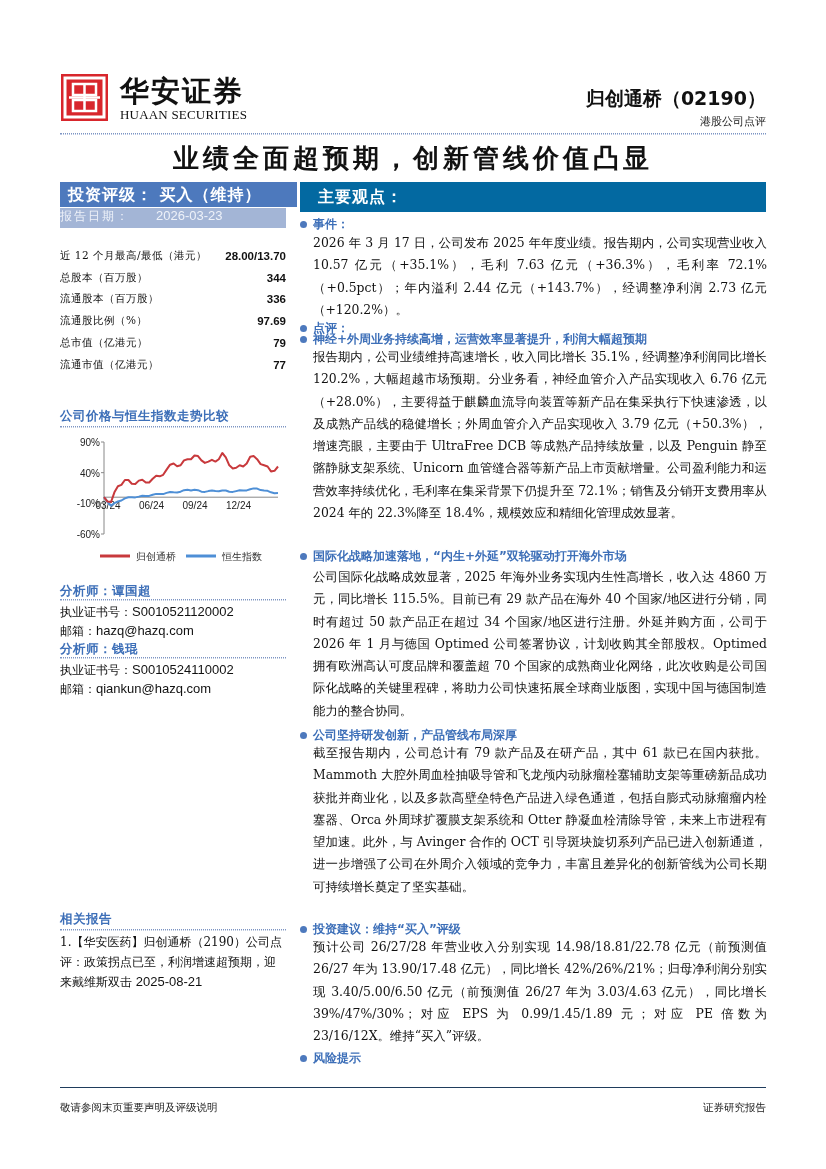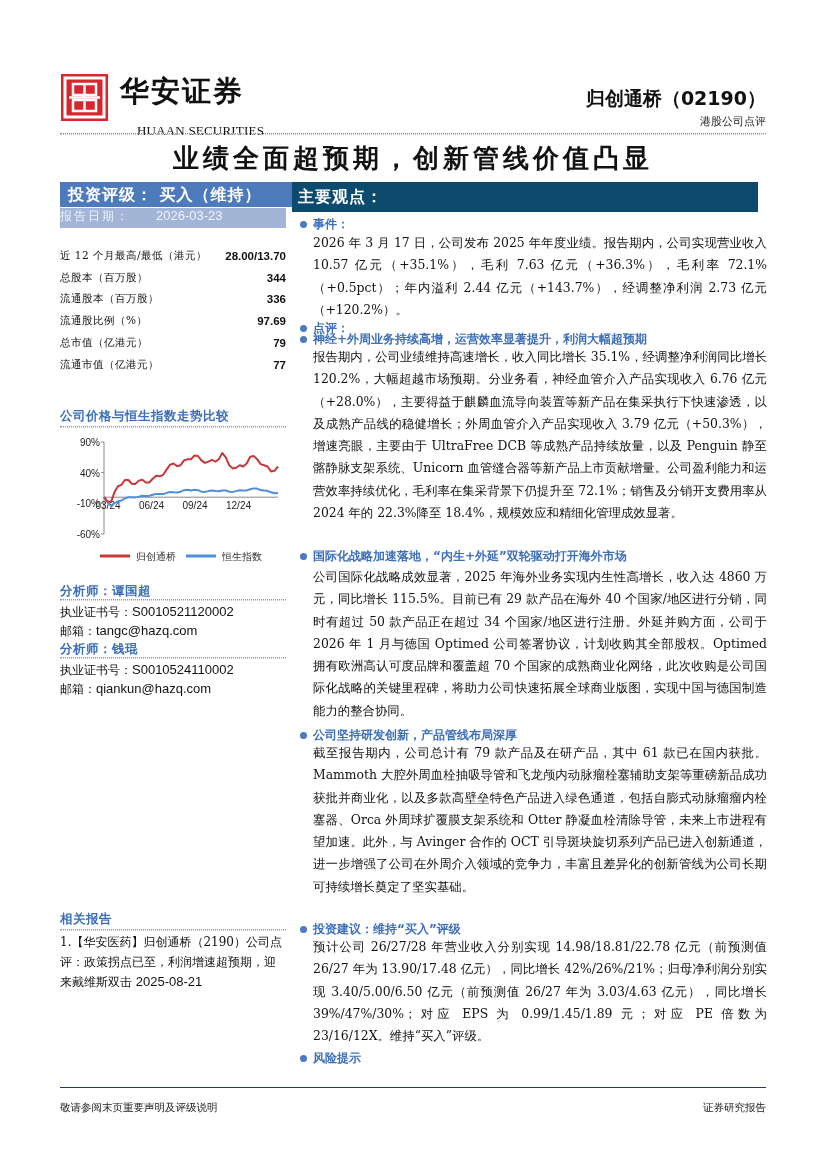--- a/index.html
+++ b/index.html
@@ -3,21 +3,21 @@
 <meta charset="utf-8">
 <style>
   * { margin: 0; padding: 0; box-sizing: border-box; }
   html, body { width: 826px; height: 1169px; background: #ffffff; }
   body { position: relative; font-family: "DejaVu Serif", "Liberation Serif", serif; color: #111; overflow: hidden; }
 
   
   .logo { position: absolute; left: 61px; top: 74px; width: 47px; height: 47px; background: #d8262c; }
   .logo svg { width: 47px; height: 47px; display: block; }
   .brand-cn { position: absolute; left: 120px; top: 72px; font-family: "DejaVu Serif", serif; font-size: 29px; font-weight: bold; letter-spacing: 2px; color: #111; }
-  .brand-en { position: absolute; left: 120px; top: 123px; font-family: "Liberation Serif", serif; font-size: 13px; color: #111; letter-spacing: 0.2px; margin-left: 17px; }
+  .brand-en { position: absolute; left: 120px; top: 107px; font-family: "Liberation Serif", serif; font-size: 13px; color: #111; letter-spacing: 0.2px; }
   .stock-title { position: absolute; right: 60px; top: 86px; font-family: "DejaVu Sans", sans-serif; font-size: 19px; font-weight: bold; color: #111; }
   .report-type { position: absolute; right: 60px; top: 114px; font-size: 11px; color: #222; }
   .top-rule { position: absolute; left: 60px; top: 133px; width: 706px; height: 2px; border-top: 1px dotted #7d95c4; border-bottom: 1px dotted #b9c6e0; }
 
   .main-title { position: absolute; left: 0; top: 141px; width: 826px; text-align: center; font-family: "DejaVu Serif", serif; font-size: 26px; letter-spacing: 4px; color: #111; }
 
   
   .rating-bar { position: absolute; left: 60px; top: 182px; width: 237px; height: 25px; background: #4d79bd; color: #fff; font-family: "DejaVu Sans", sans-serif; font-weight: bold; font-size: 16px; line-height: 25px; padding-left: 8px; letter-spacing: 1px; }
   .date-bar { position: absolute; left: 60px; top: 208px; width: 226px; height: 20px; background: #a3b5d6; color: #eef2f9; font-size: 12px; line-height: 16px; padding-left: 0; }
   .date-bar .d-label { display: inline-block; width: 96px; letter-spacing: 2px; }
@@ -34,21 +34,21 @@
   .chart-wrap { position: absolute; left: 60px; top: 430px; width: 226px; height: 140px; }
   .chart-wrap svg { display: block; }
 
   .analyst-line { position: absolute; left: 60px; font-size: 12px; color: #111; white-space: nowrap; }
   .analyst-line .en { font-family: "Liberation Sans", sans-serif; font-size: 13px; }
 
   .related { position: absolute; left: 60px; top: 933px; width: 226px; font-size: 12px; line-height: 19.5px; color: #111; }
   .related .en { font-family: "Liberation Sans", sans-serif; font-size: 13px; }
 
   
-  .main-bar { position: absolute; left: 292px; top: 182px; width: 466px; height: 30px; background: #0c4a6e; color: #fff; font-family: "DejaVu Sans", sans-serif; font-weight: bold; font-size: 16px; line-height: 30px; padding-left: 6px; letter-spacing: 1px; }
+  .main-bar { position: absolute; left: 300px; top: 182px; width: 466px; height: 30px; background: #0369a1; color: #fff; font-family: "DejaVu Sans", sans-serif; font-weight: bold; font-size: 16px; line-height: 30px; padding-left: 18px; letter-spacing: 1px; }
   .sec-head { position: absolute; left: 300px; font-family: "DejaVu Sans", sans-serif; font-weight: bold; font-size: 12px; color: #3d6fb8; white-space: nowrap; display: flex; align-items: center; }
   .bullet { display: inline-block; width: 7px; height: 7px; border-radius: 50%; background: #4d79bd; margin-right: 6px; }
   .para { position: absolute; left: 313px; width: 454px; font-size: 12.4px; line-height: 22.3px; color: #111; text-align: justify; text-align-last: left; }
 
   
   .footer-rule { position: absolute; left: 60px; top: 1087px; width: 706px; height: 1px; background: #1f3c5c; }
   .footer-left { position: absolute; left: 60px; top: 1101px; font-size: 10.5px; color: #222; }
   .footer-right { position: absolute; right: 60px; top: 1101px; font-size: 10.5px; color: #222; }
 </style>
 </head>
@@ -133,21 +133,21 @@
         <text x="76" y="130" font-size="10" font-family="DejaVu Serif, serif" fill="#333">归创通桥</text>
         <line x1="126" y1="126" x2="156" y2="126" stroke="#4e8fd6" stroke-width="3"></line>
         <text x="162" y="130" font-size="10" font-family="DejaVu Serif, serif" fill="#333">恒生指数</text>
       </g>
   </svg>
 </div>
 
 <div class="side-heading" style="top:583px;">分析师：谭国超</div>
 <div class="side-rule" style="top:599px;"></div>
 <div class="analyst-line" style="top:604px;"><span>执业证书号：</span><span class="en">S0010521120002</span></div>
-<div class="analyst-line" style="top:623px;"><span>邮箱：</span><span class="en">tangc@hazq.com</span></div>
+<div class="analyst-line" style="top:623px;"><span>邮箱：</span><span class="en">hazq@hazq.com</span></div>
 
 <div class="side-heading" style="top:641px;">分析师：钱琨</div>
 <div class="side-rule" style="top:657px;"></div>
 <div class="analyst-line" style="top:662px;"><span>执业证书号：</span><span class="en">S0010524110002</span></div>
 <div class="analyst-line" style="top:681px;"><span>邮箱：</span><span class="en">qiankun@hazq.com</span></div>
 
 <div class="side-heading" style="top:911px;">相关报告</div>
 <div class="side-rule" style="top:929px;"></div>
 <div class="related">
   <div><span>1.【华安医药】归创通桥（2190）公司点评：政策拐点已至，利润增速超预期，迎来戴维斯双击</span> <span class="en">2025-08-21</span></div>

